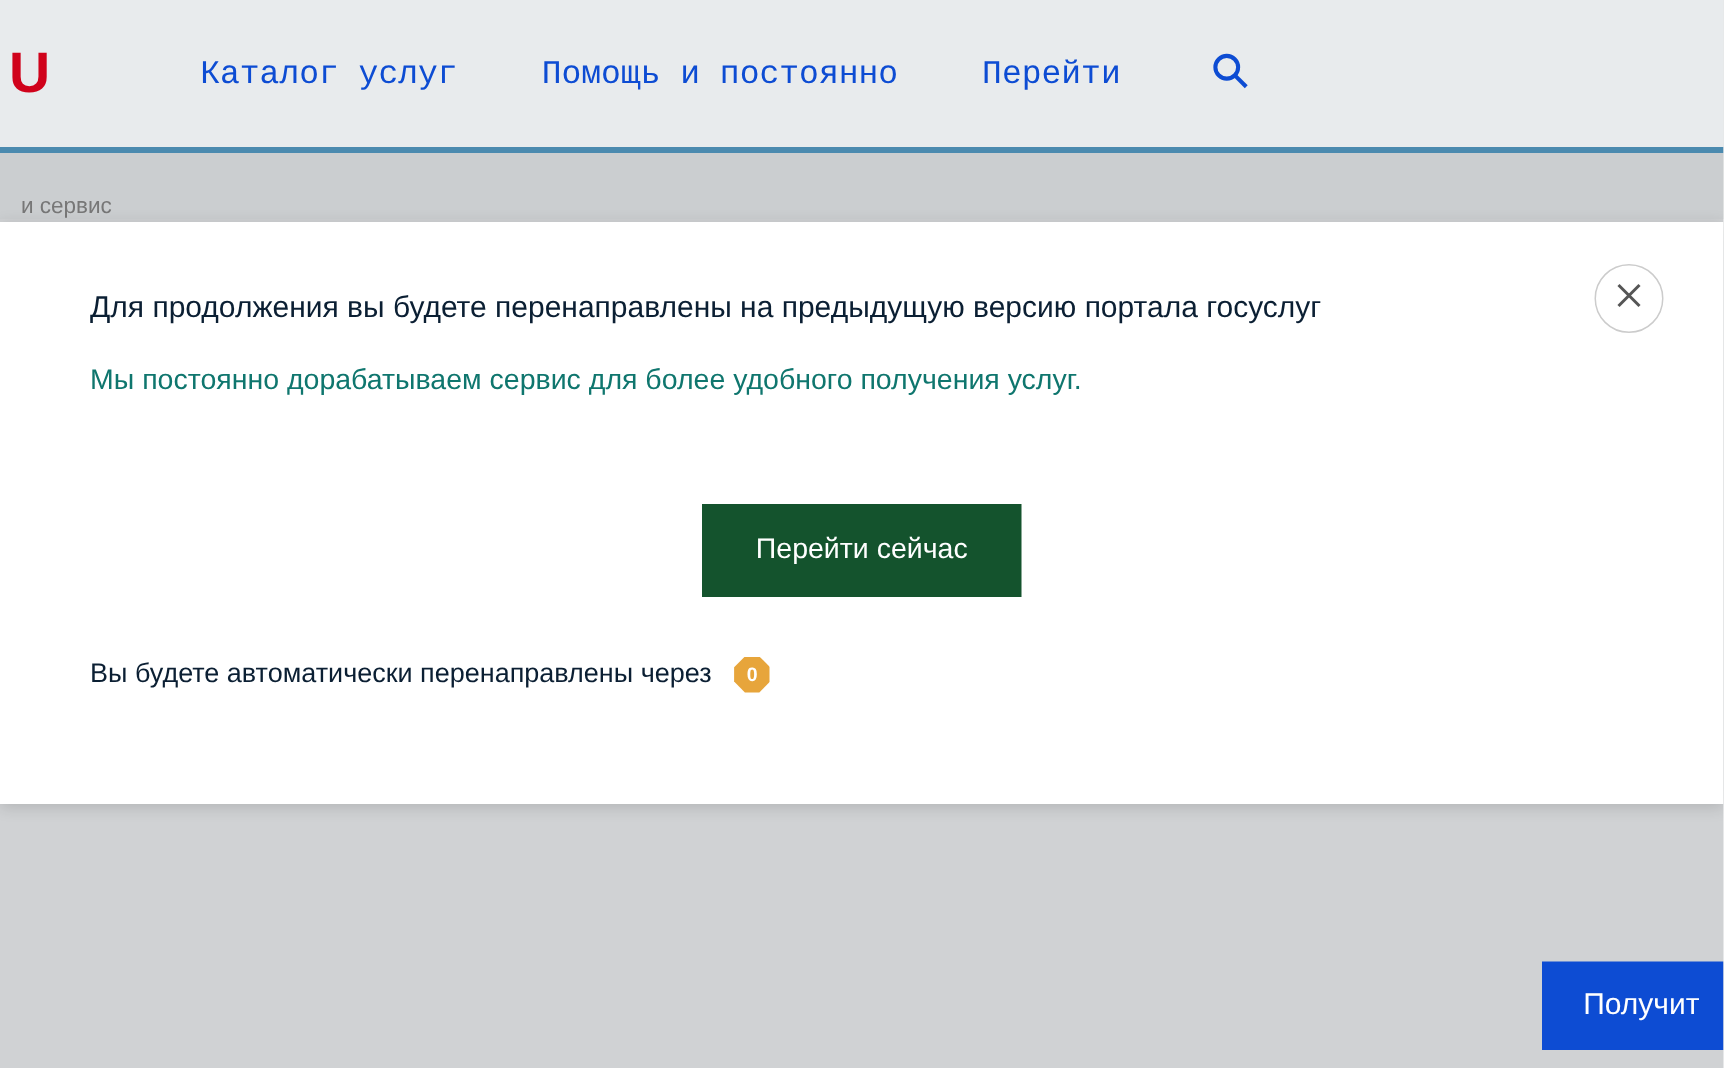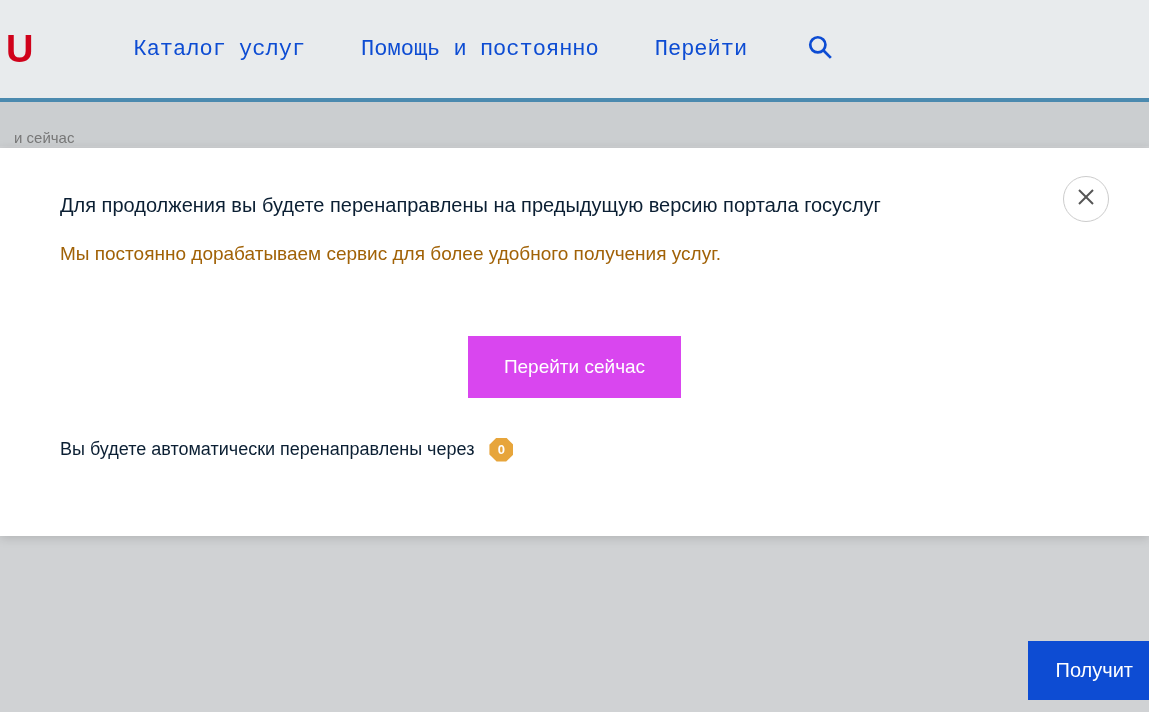--- a/index.html
+++ b/index.html
@@ -86,29 +86,29 @@
     .modal-text { flex: 1; }
     .modal-title {
       font-size: 20px;
       color: #0b1f33;
       line-height: 1.35;
       margin-bottom: 22px;
       font-weight: 400;
     }
     .modal-subtitle {
       font-size: 19px;
-      color: #a16207;
+      color: #0f766e;
       line-height: 1.4;
     }
     .modal-actions {
       text-align: center;
       margin-top: 68px;
     }
     .primary-btn {
-      background: #d946ef;
+      background: #14532d;
       color: #fff;
       border: none;
       font-size: 19px;
       padding: 20px 36px;
       cursor: pointer;
     }
     .countdown-row {
       text-align: left;
       margin-top: 40px;
       font-size: 18px;
@@ -152,21 +152,21 @@
   <span class="nav-item">Перейти</span>
   <span class="search-icon">
     <svg viewBox="0 0 24 24" fill="none" stroke="currentColor" stroke-width="2.5">
       <circle cx="10" cy="10" r="7"></circle>
       <line x1="15" y1="15" x2="22" y2="22"></line>
     </svg>
   </span>
 </div>
 
 <div class="page-content">
-  <span>и сейчас</span>
+  <span>и сервис</span>
 </div>
 
 <div class="modal">
   <div class="close-button">
     <span>
       <svg width="18" height="18" viewBox="0 0 18 18" stroke="currentColor" stroke-width="2">
         <line x1="2" y1="2" x2="16" y2="16"></line>
         <line x1="16" y1="2" x2="2" y2="16"></line>
       </svg>
     </span>

